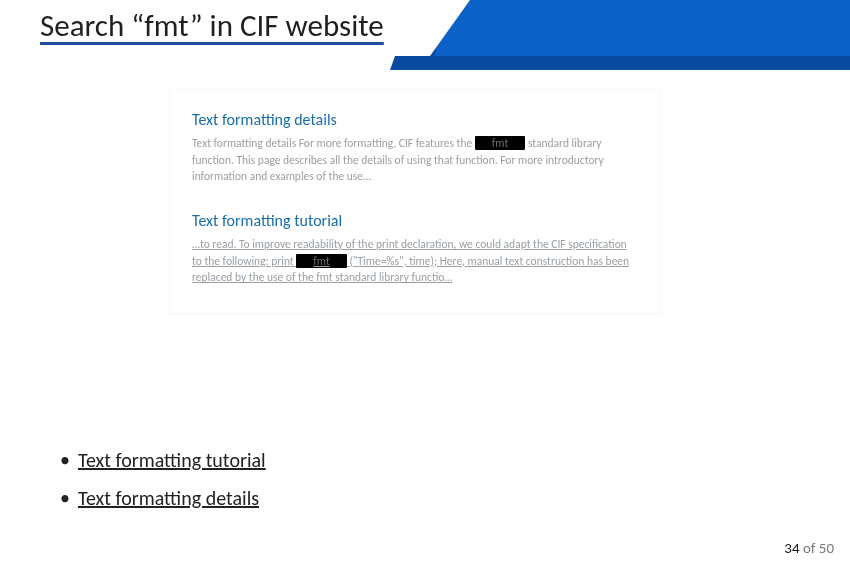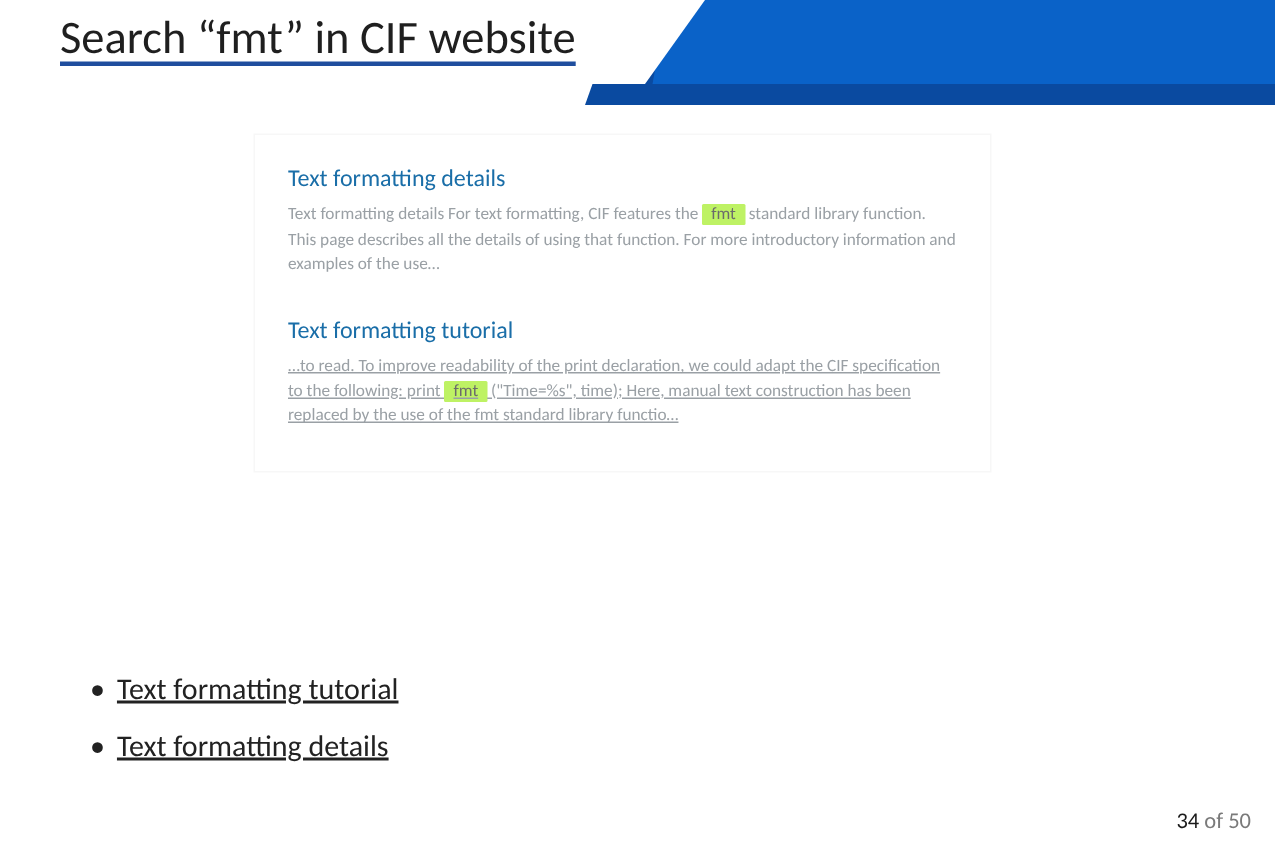--- a/index.html
+++ b/index.html
@@ -57,23 +57,23 @@
     font-weight: 400;
     margin-bottom: 6px;
   }
   .result-body {
     color: #9aa0a5;
     font-size: 11.5px;
     line-height: 1.45;
     margin-bottom: 26px;
   }
   .result-body .hl {
-    background: #bef264;
+    background: #000000;
     color: #6b6b6b;
-    padding: 0 6px;
+    padding: 0 17px;
     border-radius: 1px;
   }
 
   
   .bullets {
     position: absolute;
     left: 60px;
     top: 448px;
   }
   .bullets .row {
@@ -119,21 +119,21 @@
   </svg>
   <div class="title-text">Search “fmt” in CIF website</div>
 </div>
 
 <div class="shot">
   <div class="shot-inner">
 
     <div>
       <div class="result-title">Text formatting details</div>
       <div class="result-body">
-        <span>Text formatting details For text formatting, CIF features the </span><span class="hl">fmt</span><span> standard library function. This page describes all the details of using that function. For more introductory information and examples of the use…</span>
+        <span>Text formatting details For more formatting, CIF features the </span><span class="hl">fmt</span><span> standard library function. This page describes all the details of using that function. For more introductory information and examples of the use…</span>
       </div>
     </div>
 
     <div>
       <div class="result-title">Text formatting tutorial</div>
       <div class="result-body" style="margin-bottom:0;text-decoration:underline;">
         <span>…to read. To improve readability of the print declaration, we could adapt the CIF specification to the following: print </span><span class="hl">fmt</span><span> ("Time=%s", time); Here, manual text construction has been replaced by the use of the fmt standard library functio…</span>
       </div>
     </div>
 

